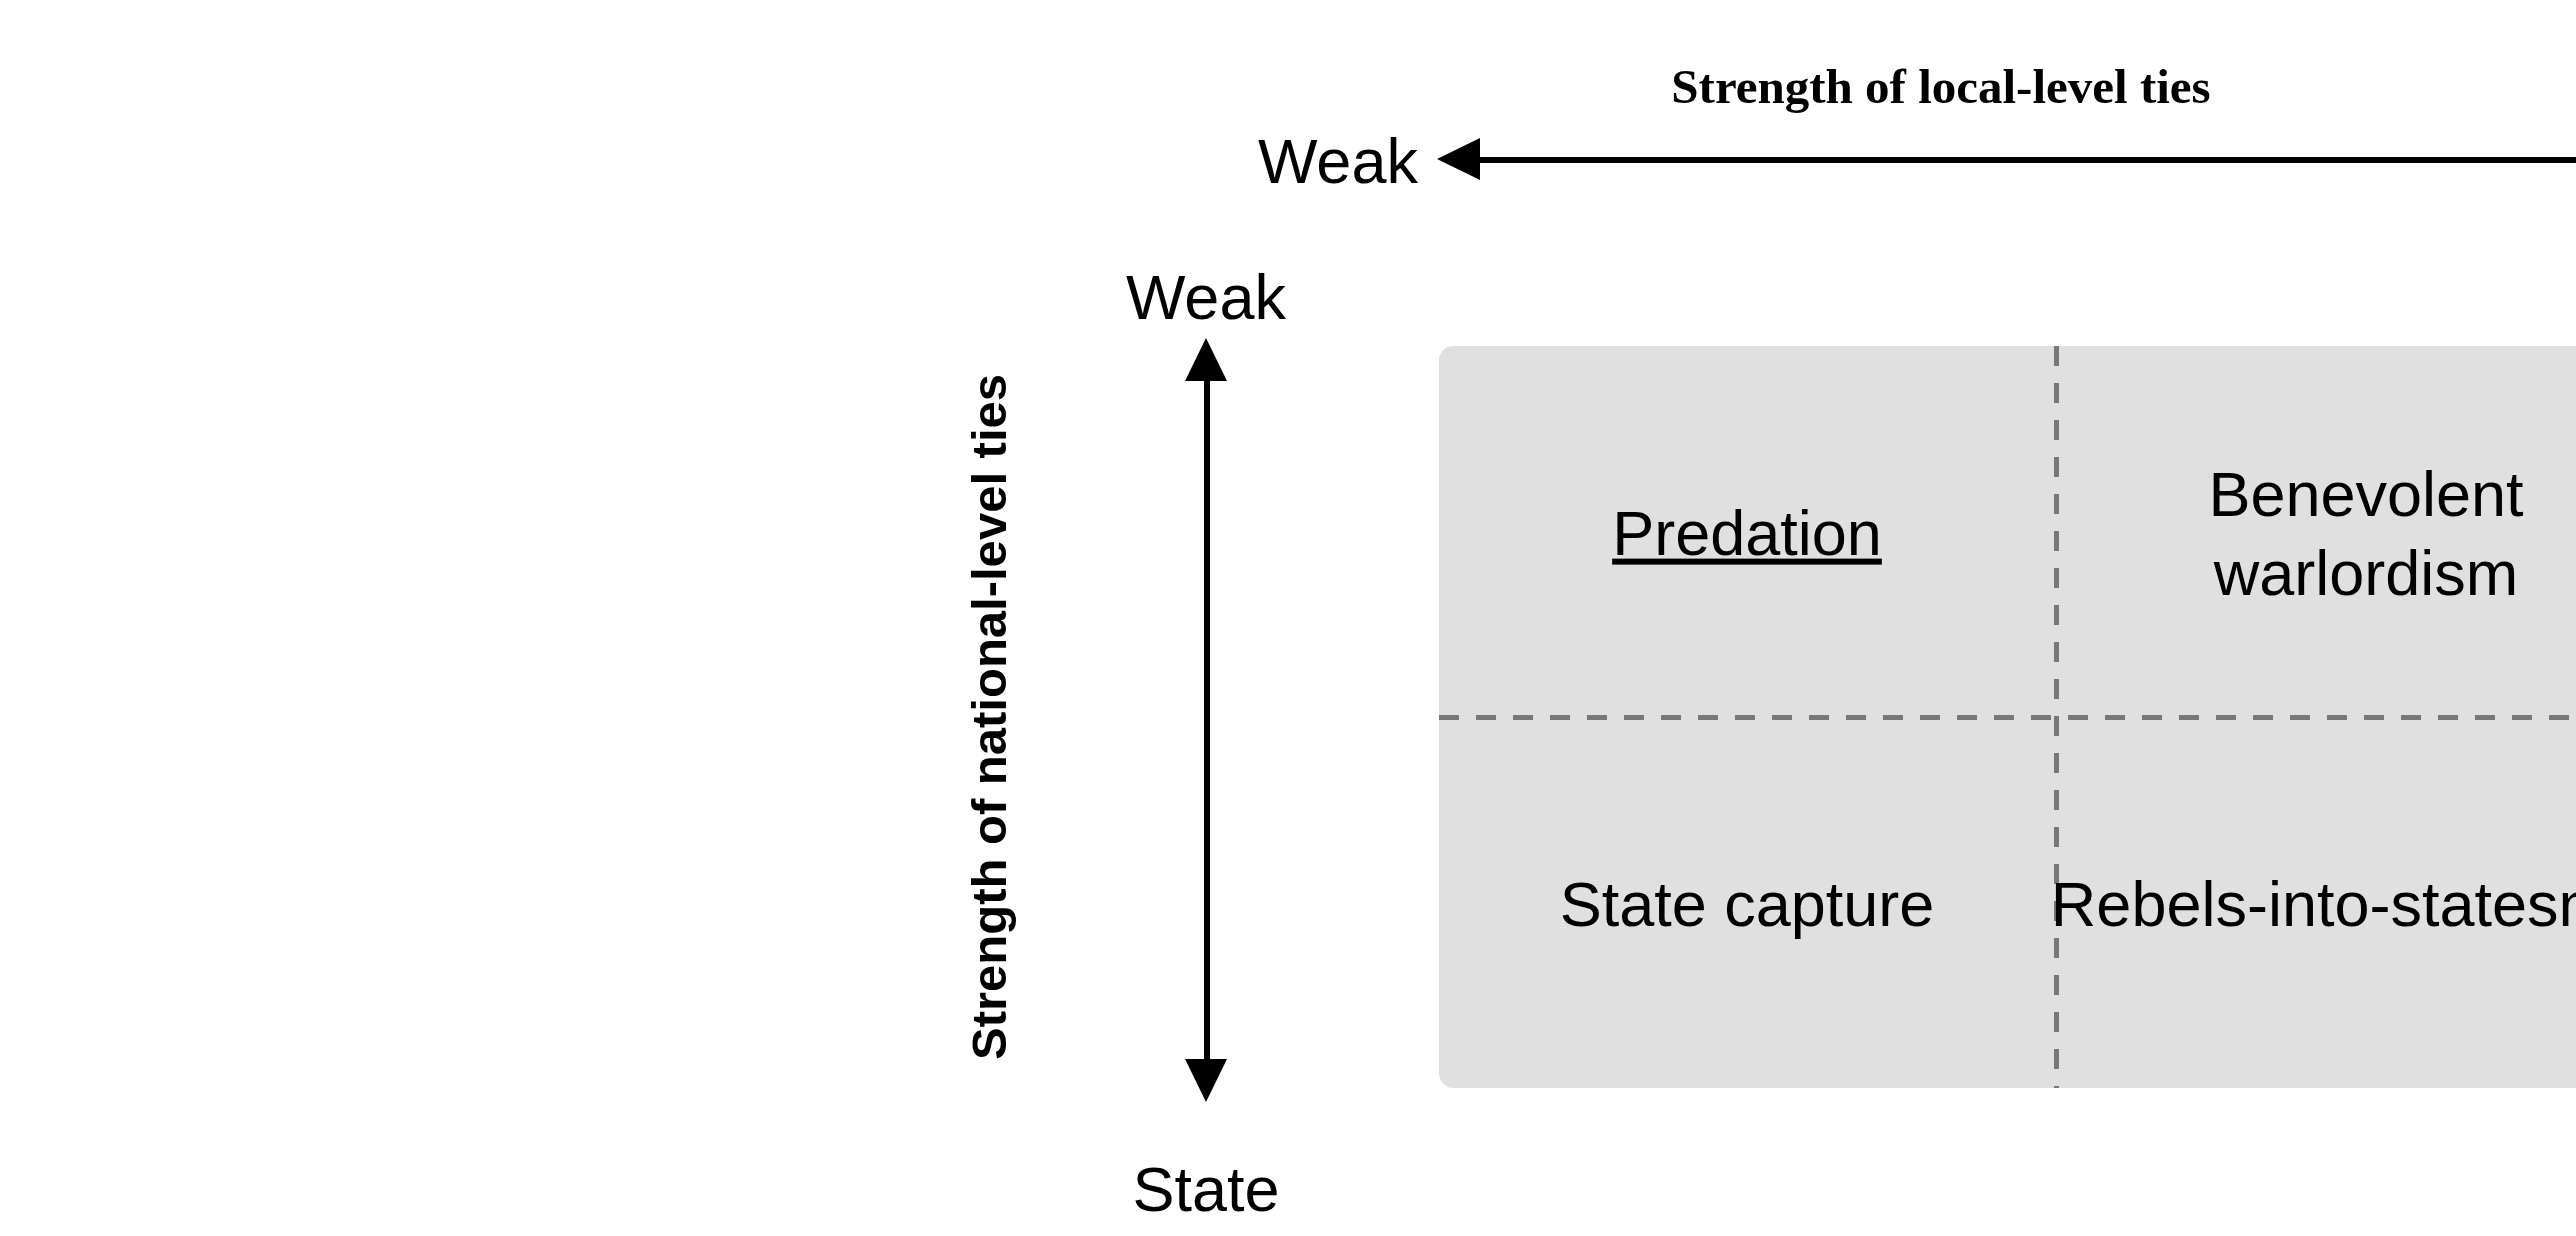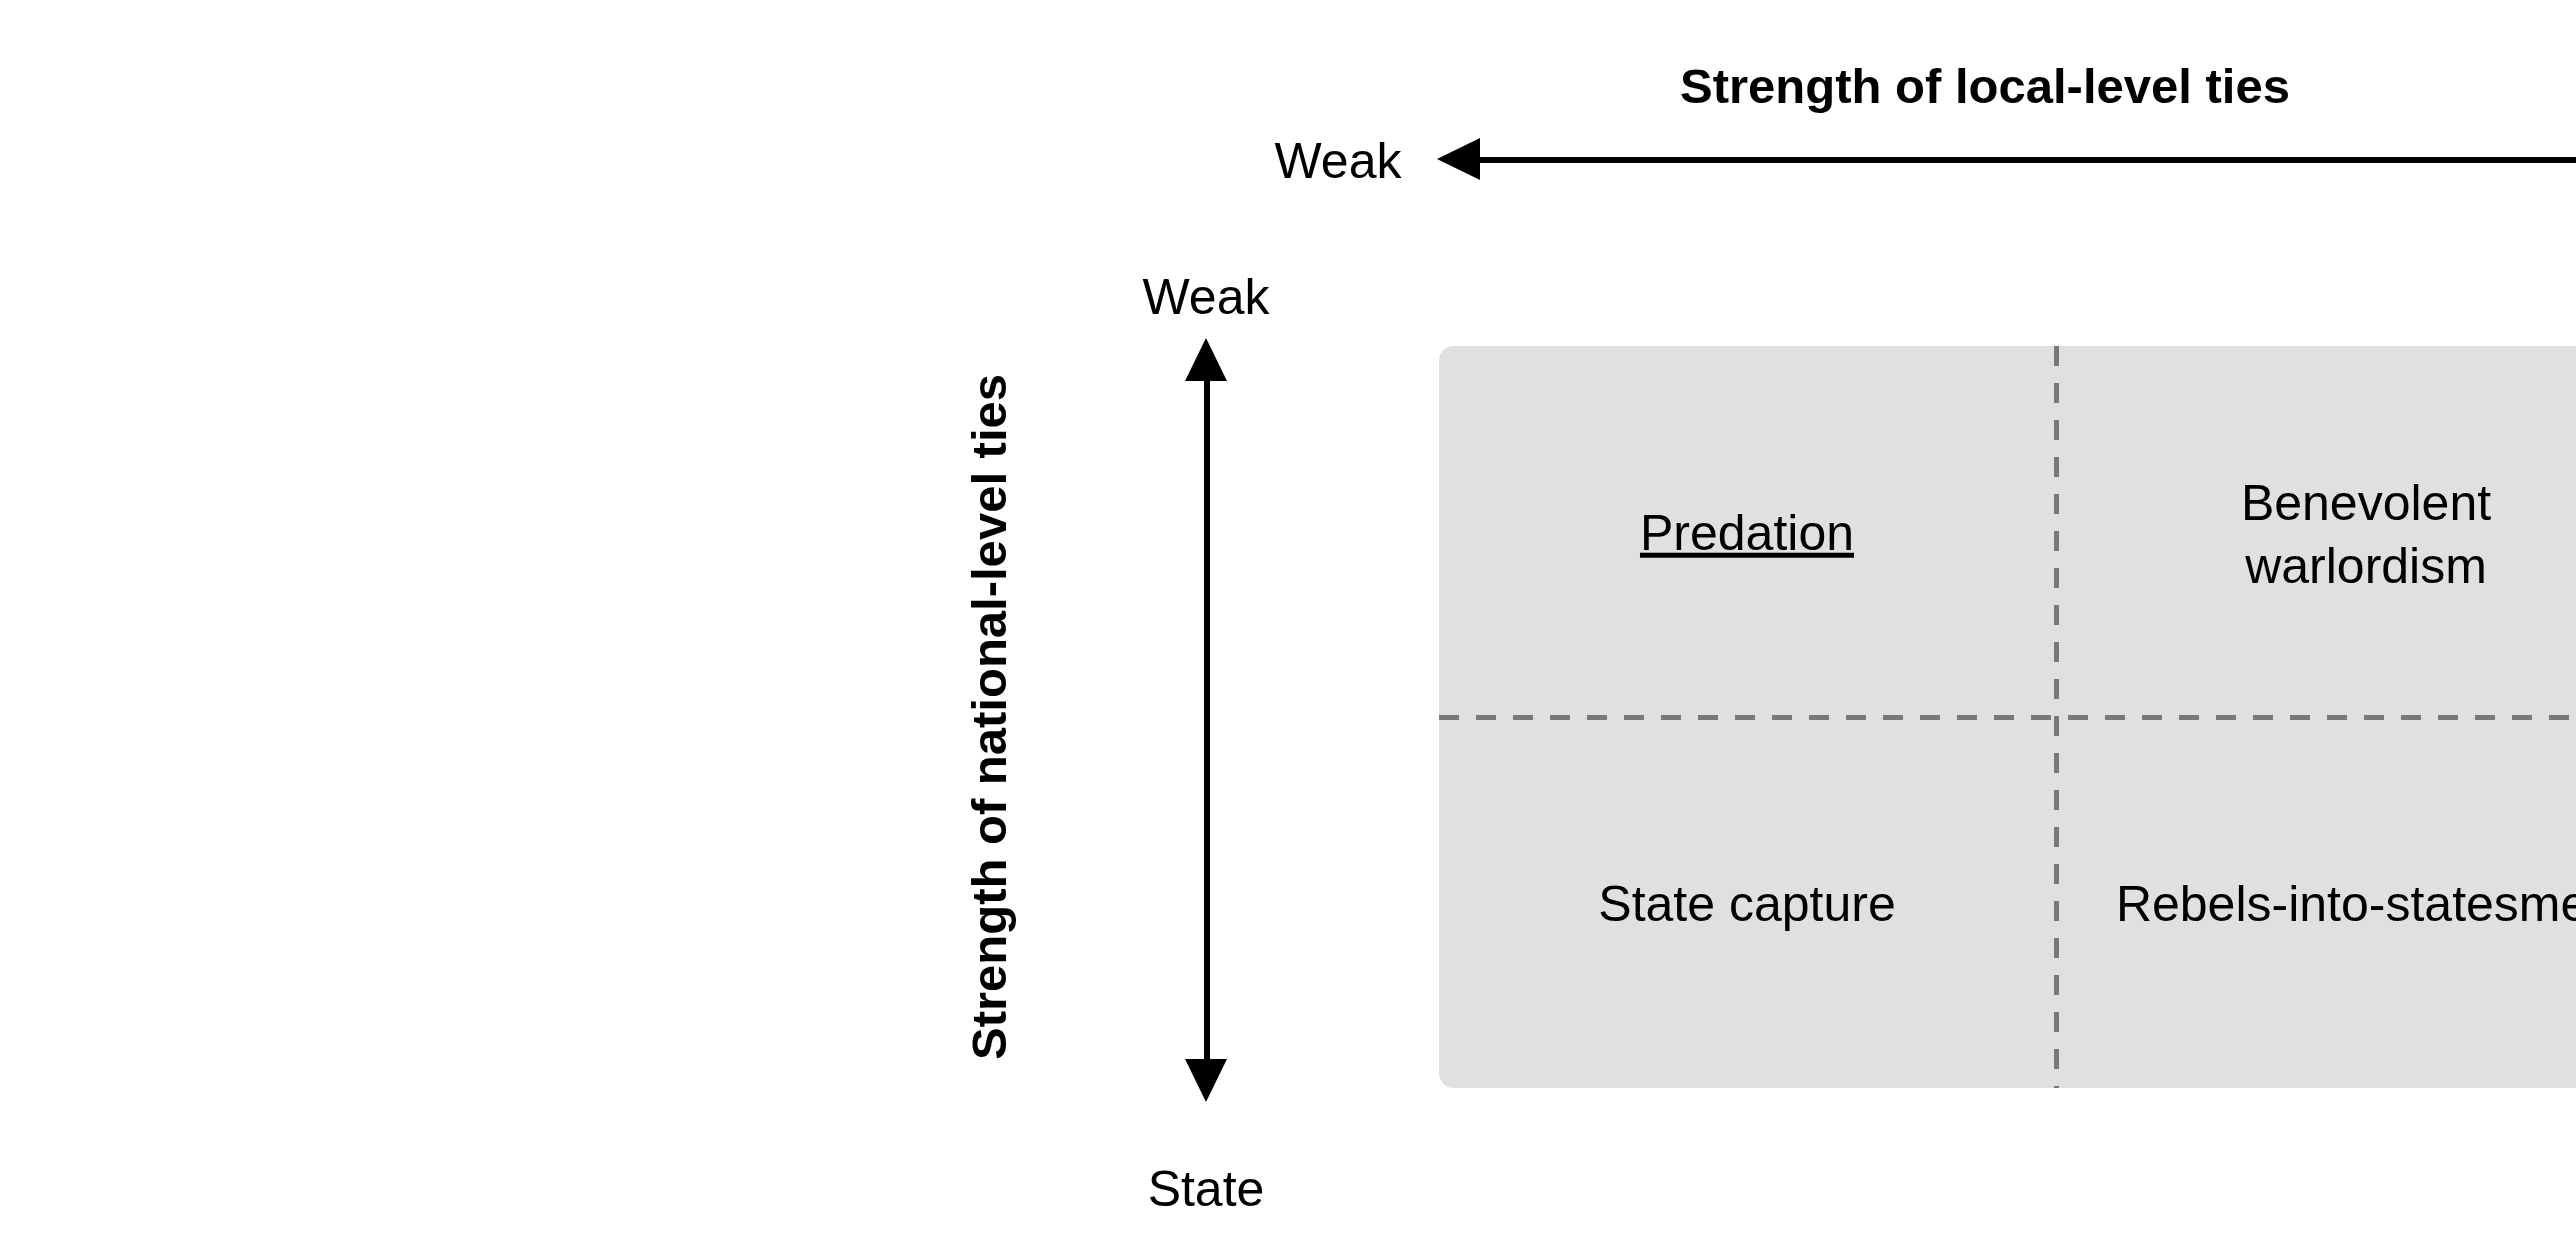--- a/index.html
+++ b/index.html
@@ -1,21 +1,21 @@
 <!DOCTYPE html>
 <html style="font-size:8.2px"><head>
 <meta charset="utf-8">
 <style>
   html,body{margin:0;padding:0;background:#ffffff;}
   .canvas{
     position:relative;width:3709px;height:1236px;background:#ffffff;overflow:hidden;
     font-family:"Liberation Sans",sans-serif;color:#000000;
   }
   .abs{position:absolute;}
-  .txt{position:absolute;font-size:50px;line-height:1.25;white-space:nowrap;
+  .txt{position:absolute;font-size:63px;line-height:1.25;white-space:nowrap;
        transform:translate(-50%,-50%);}
   .bold{font-weight:700;}
   .title{font-size:49px;}
   .rot{transform:translate(-50%,-50%) rotate(-90deg);}
   .two-line{white-space:pre-line;text-align:center;}
 
   
   .panel{left:1439px;top:346px;width:1235px;height:742px;
          background:#e0e0e0;border-radius:14.4px;}
 
@@ -39,21 +39,21 @@
     border-bottom:43px solid #000;}
   .head-down{left:1185px;top:1059px;
     border-left:21.6px solid transparent;border-right:21.6px solid transparent;
     border-top:43px solid #000;}
 </style>
 </head>
 <body>
 
 <div class="canvas">
 
-  <div class="txt bold title" style="left:1985px;top:87px;">Strength of local-level ties</div>
+  <div class="txt bold title" style="left:1941px;top:87px;font-family:Liberation Serif, serif;">Strength of local-level ties</div>
 
   <div class="abs h-line"></div>
   <div class="abs head head-left"></div>
 
   <div class="txt" style="left:1338px;top:161px;">Weak</div>
 
   <div class="txt bold title rot" style="left:990px;top:717px;">Strength of national-level ties</div>
 
   <div class="abs v-line"></div>
   <div class="abs head head-up"></div>

